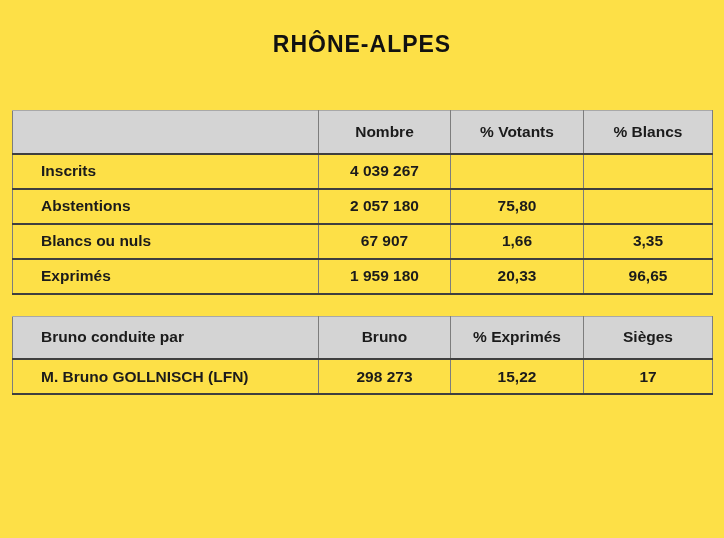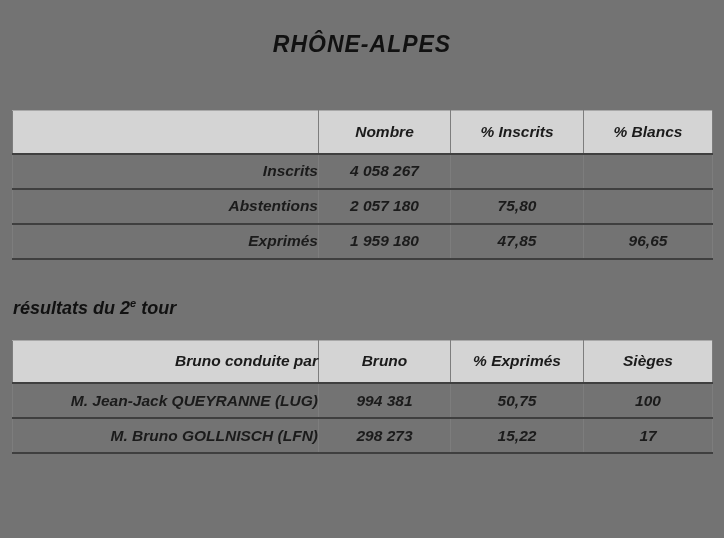--- a/index.html
+++ b/index.html
@@ -11,22 +11,21 @@
     width: 724px;
     height: 538px;
     overflow: hidden;
     font-family: "Liberation Sans", "DejaVu Sans", sans-serif;
     color: #1b1b1b;
   }
   .page {
     position: relative;
     width: 724px;
     height: 538px;
-    background: #737373;
-    font-style: italic;
+    background: #fde047;
   }
   .title {
     margin: 0;
     padding-top: 31px;
     text-align: center;
     font-size: 23px;
     font-weight: bold;
     letter-spacing: 1px;
     color: #111111;
   }
@@ -52,21 +51,21 @@
     vertical-align: middle;
     border-left: 1px solid #7d7d7d;
     color: #1b1b1b;
   }
   th:first-child, td:first-child { border-left: none; }
   tr { border-bottom: 2px solid #3f3f3f; }
   thead tr {
     background: #d4d4d4;
     height: 43px;
   }
-  .cell-label { text-align: right; padding-left: 10px; }
+  .cell-label { text-align: left; padding-left: 28px; }
   .cell-num   { text-align: center; }
   .section-heading {
     margin: 37px 0 0 13px;
     font-size: 18px;
     font-weight: bold;
     color: #111111;
   }
   .section-heading sup { font-size: 11px; }
 </style>
 </head>
@@ -80,71 +79,70 @@
     <colgroup>
       <col class="c-label">
         <col class="c-n">
         <col class="c-p1">
         <col class="c-p2">
     </colgroup>
     <thead>
       <tr>
         <th class="cell-label"></th>
         <th class="cell-num">Nombre</th>
-        <th class="cell-num">% Inscrits</th>
+        <th class="cell-num">% Votants</th>
         <th class="cell-num">% Blancs</th>
       </tr>
     </thead>
     <tbody>
       <tr>
         <td class="cell-label">Inscrits</td>
-        <td class="cell-num">4 058 267</td>
+        <td class="cell-num">4 039 267</td>
         <td class="cell-num"></td>
         <td class="cell-num"></td>
       </tr>
       <tr>
         <td class="cell-label">Abstentions</td>
         <td class="cell-num">2 057 180</td>
         <td class="cell-num">75,80</td>
         <td class="cell-num"></td>
       </tr>
       <tr>
+        <td class="cell-label">Blancs ou nuls</td>
+        <td class="cell-num">67 907</td>
+        <td class="cell-num">1,66</td>
+        <td class="cell-num">3,35</td>
+      </tr>
+      <tr>
         <td class="cell-label">Exprimés</td>
         <td class="cell-num">1 959 180</td>
-        <td class="cell-num">47,85</td>
+        <td class="cell-num">20,33</td>
         <td class="cell-num">96,65</td>
       </tr>
     </tbody>
   </table>
 
-  <h2 class="section-heading"><span>résultats du 2</span><sup>e</sup><span> tour</span></h2>
 
   <table class="t2">
     <colgroup>
       <col class="c-label">
         <col class="c-n">
         <col class="c-p1">
         <col class="c-p2">
     </colgroup>
     <thead>
       <tr>
         <th class="cell-label">Bruno conduite par</th>
         <th class="cell-num">Bruno</th>
         <th class="cell-num">% Exprimés</th>
         <th class="cell-num">Sièges</th>
       </tr>
     </thead>
     <tbody>
       <tr>
-        <td class="cell-label">M. Jean-Jack QUEYRANNE (LUG)</td>
-        <td class="cell-num">994 381</td>
-        <td class="cell-num">50,75</td>
-        <td class="cell-num">100</td>
-      </tr>
-      <tr>
         <td class="cell-label">M. Bruno GOLLNISCH (LFN)</td>
         <td class="cell-num">298 273</td>
         <td class="cell-num">15,22</td>
         <td class="cell-num">17</td>
       </tr>
     </tbody>
   </table>
 
 </div>
 

